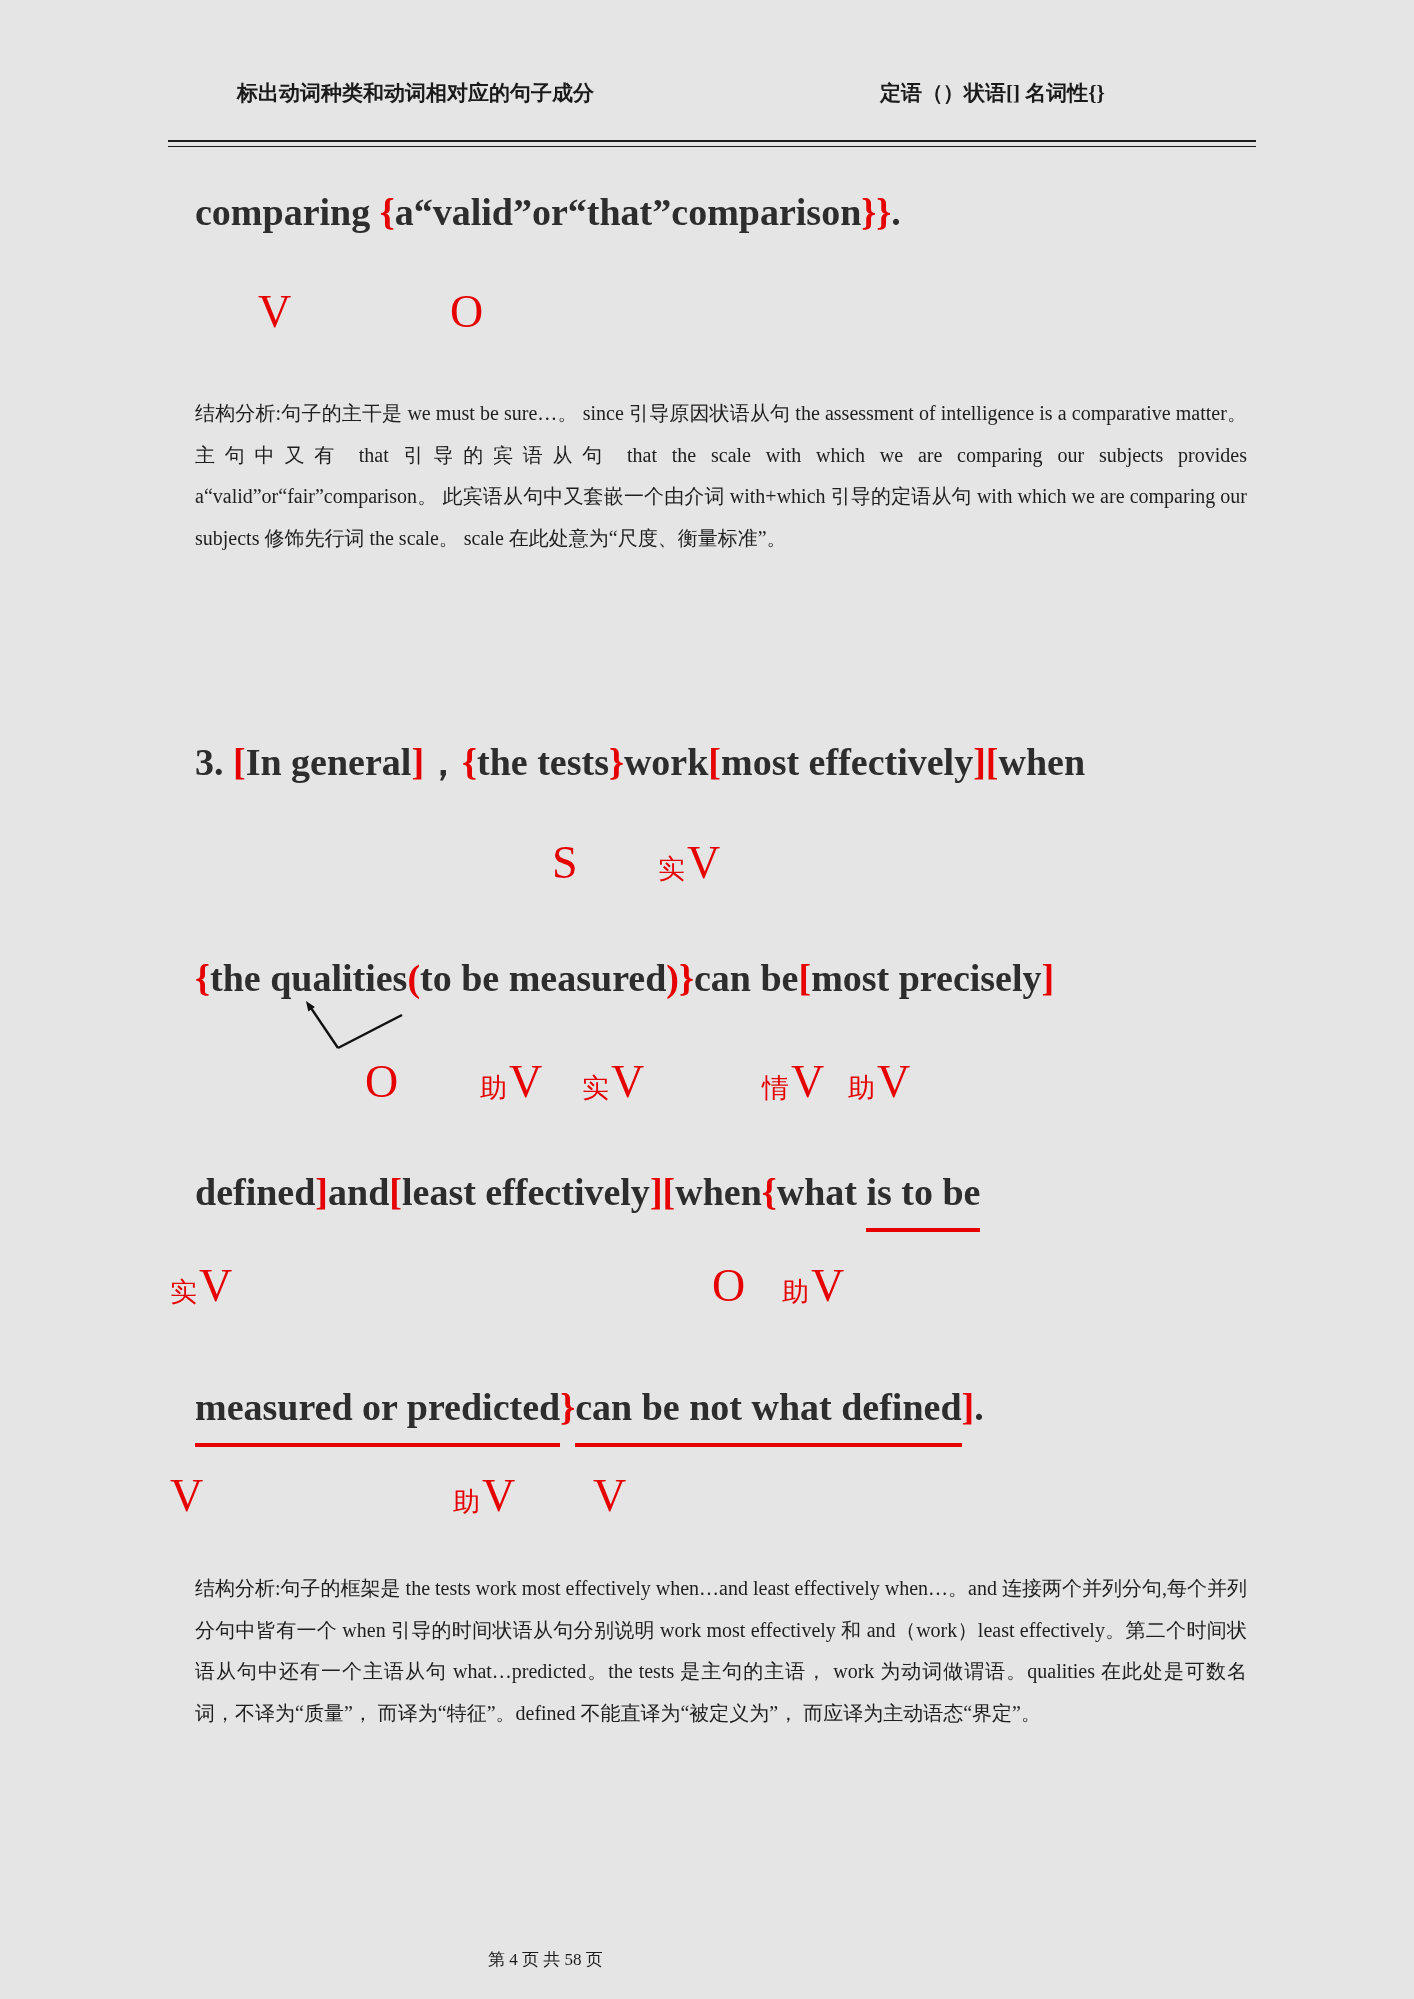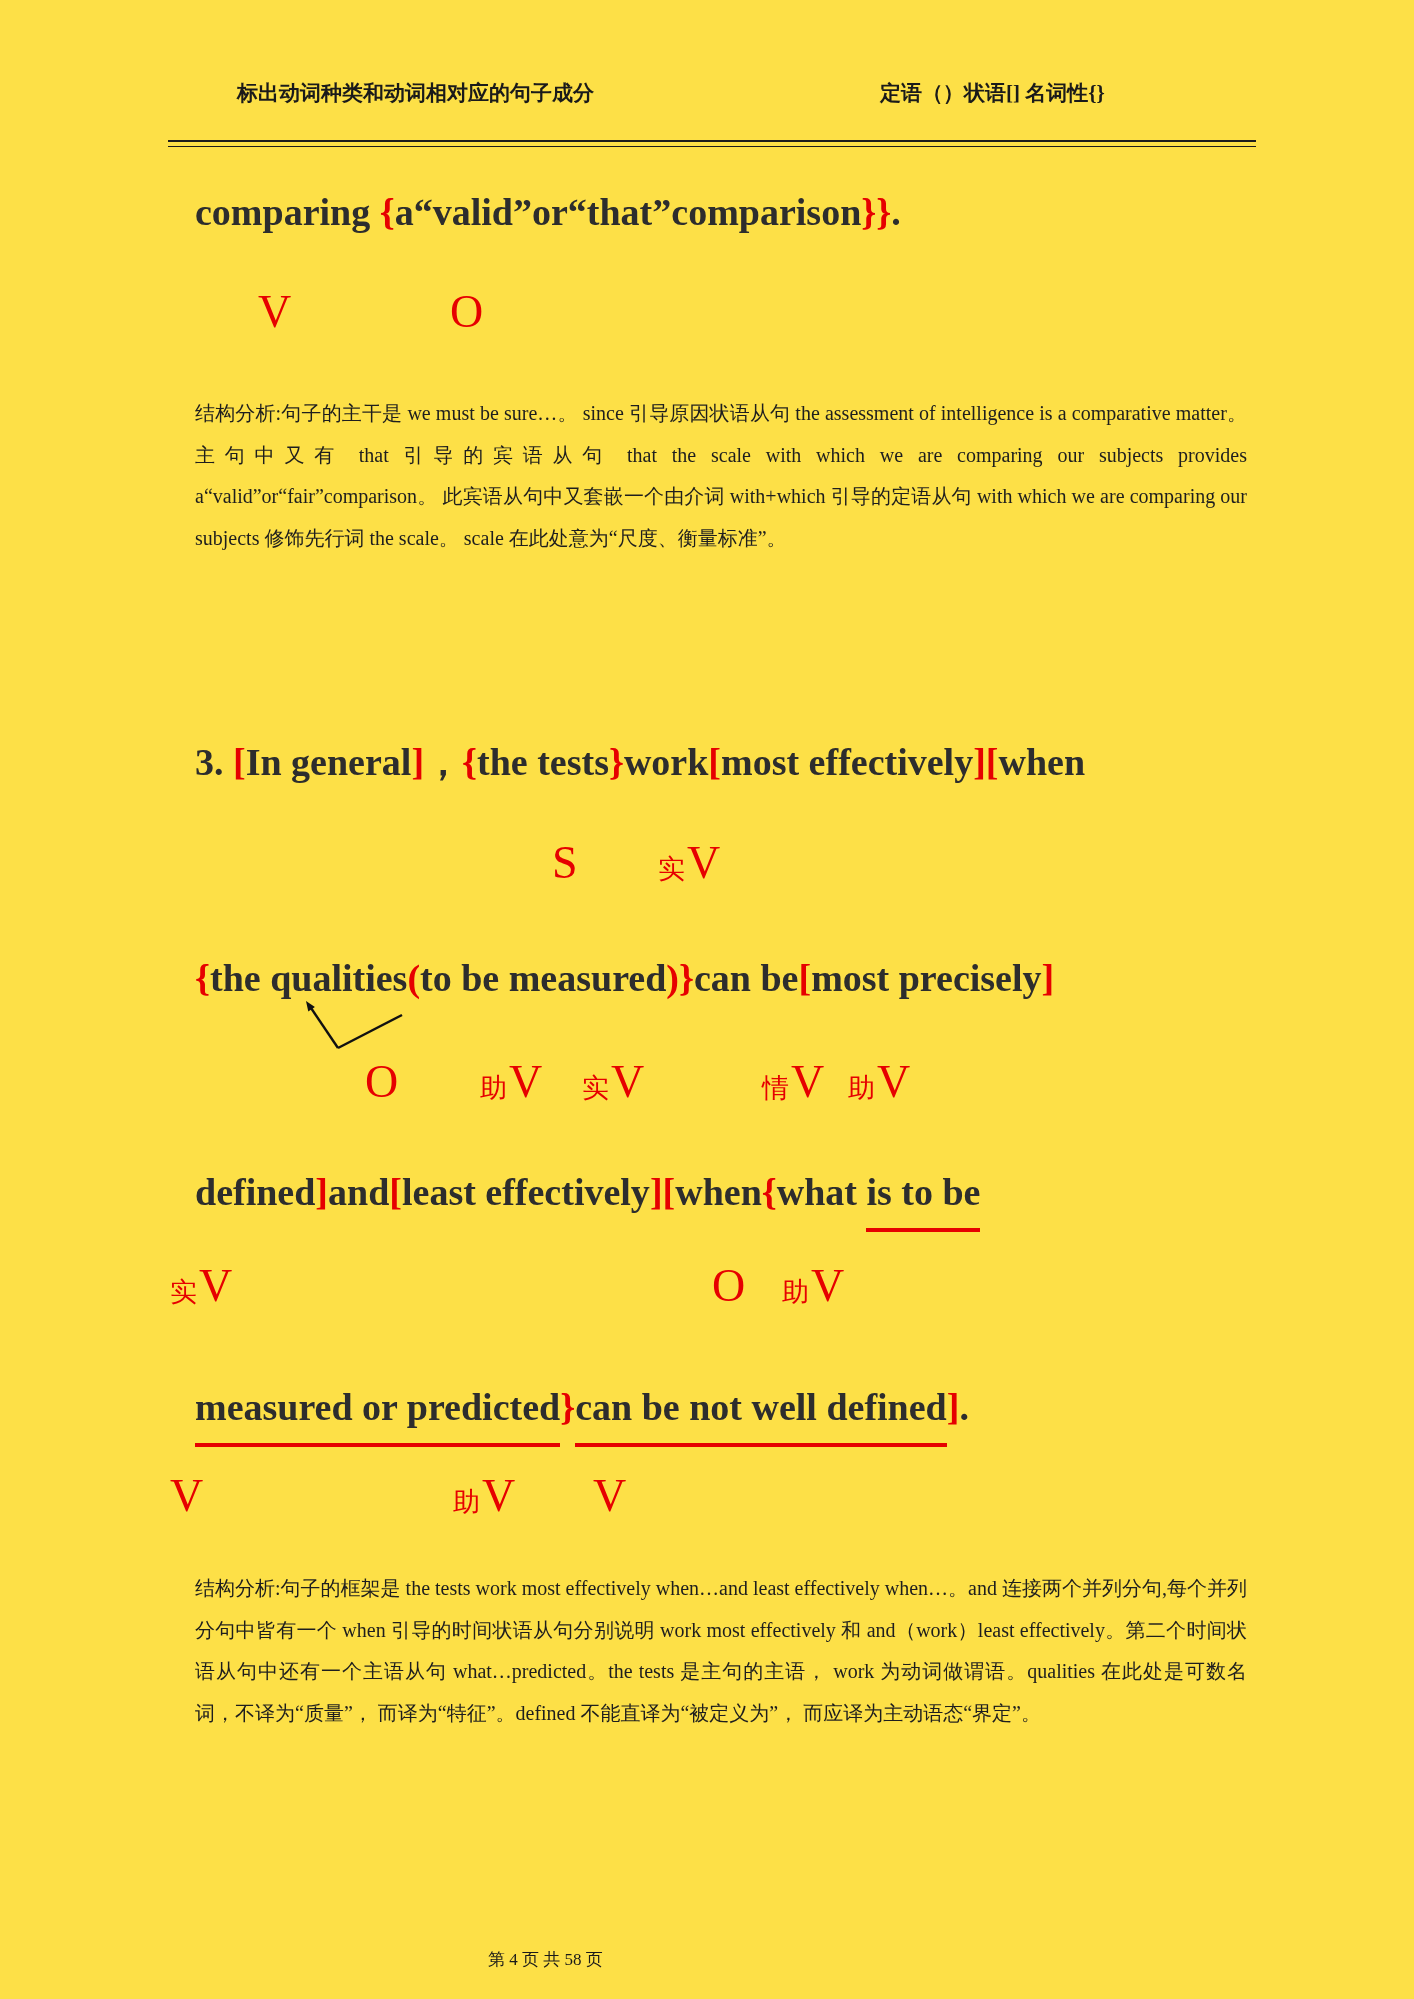--- a/index.html
+++ b/index.html
@@ -1,19 +1,19 @@
 <!DOCTYPE html>
 <html style="--accent: #e60000;"><head>
 <meta charset="utf-8">
 <style>
   html,body{margin:0;padding:0;background:#ffffff;}
   .page{
     position:relative;
     width:1414px;height:1999px;
-    background:#fde047;
+    background:#e5e5e5;
     overflow:hidden;
     font-family:"Liberation Serif","DejaVu Serif",serif;
   }
   
   .hdr-text{
     position:absolute;top:80px;
     font-weight:bold;font-size:21px;line-height:26px;
     color:#1a1a1a;white-space:nowrap;
   }
   .hdr-left{left:237px;}
@@ -96,21 +96,21 @@
       <span class="marker" style="left: 678px;"><span class="zh">助</span><span class="en">V</span></span>
     </div>
 
   <div class="bold-line" style="top:1166px;"><span class="ink">defined</span><span class="red">]</span><span class="ink">and</span><span class="red">[</span><span class="ink">least effectively</span><span class="red">][</span><span class="ink">when</span><span class="red">{</span><span class="ink">what </span><span class="ink rul">is to be</span></div>
   <div class="marker-row" style="top:1261px;">
       <span class="marker" style="left: 0px;"><span class="zh">实</span><span class="en">V</span></span>
       <span class="marker" style="left: 542px;"><span class="en">O</span></span>
       <span class="marker" style="left: 612px;"><span class="zh">助</span><span class="en">V</span></span>
     </div>
 
-  <div class="bold-line" style="top:1381px;"><span class="ink rul">measured or predicted</span><span class="red">}</span><span class="ink rul">can be not well defined</span><span class="red">]</span><span class="ink">.</span></div>
+  <div class="bold-line" style="top:1381px;"><span class="ink rul">measured or predicted</span><span class="red">}</span><span class="ink rul">can be not what defined</span><span class="red">]</span><span class="ink">.</span></div>
   <div class="marker-row" style="top:1471px;">
       <span class="marker" style="left: 0px;"><span class="en">V</span></span>
       <span class="marker" style="left: 283px;"><span class="zh">助</span><span class="en">V</span></span>
       <span class="marker" style="left: 423px;"><span class="en">V</span></span>
     </div>
 
   <div class="para" style="top:1568px;">结构分析:句子的框架是 the tests work most effectively when…and least effectively when…。and 连接两个并列分句,每个并列分句中皆有一个 when 引导的时间状语从句分别说明 work most effectively 和 and（work）least effectively。第二个时间状语从句中还有一个主语从句 what…predicted。the tests 是主句的主语， work 为动词做谓语。qualities 在此处是可数名词，不译为“质量”， 而译为“特征”。defined 不能直译为“被定义为”， 而应译为主动语态“界定”。</div>
 
   <div class="footer-text">第 4 页 共 58 页</div>
 

